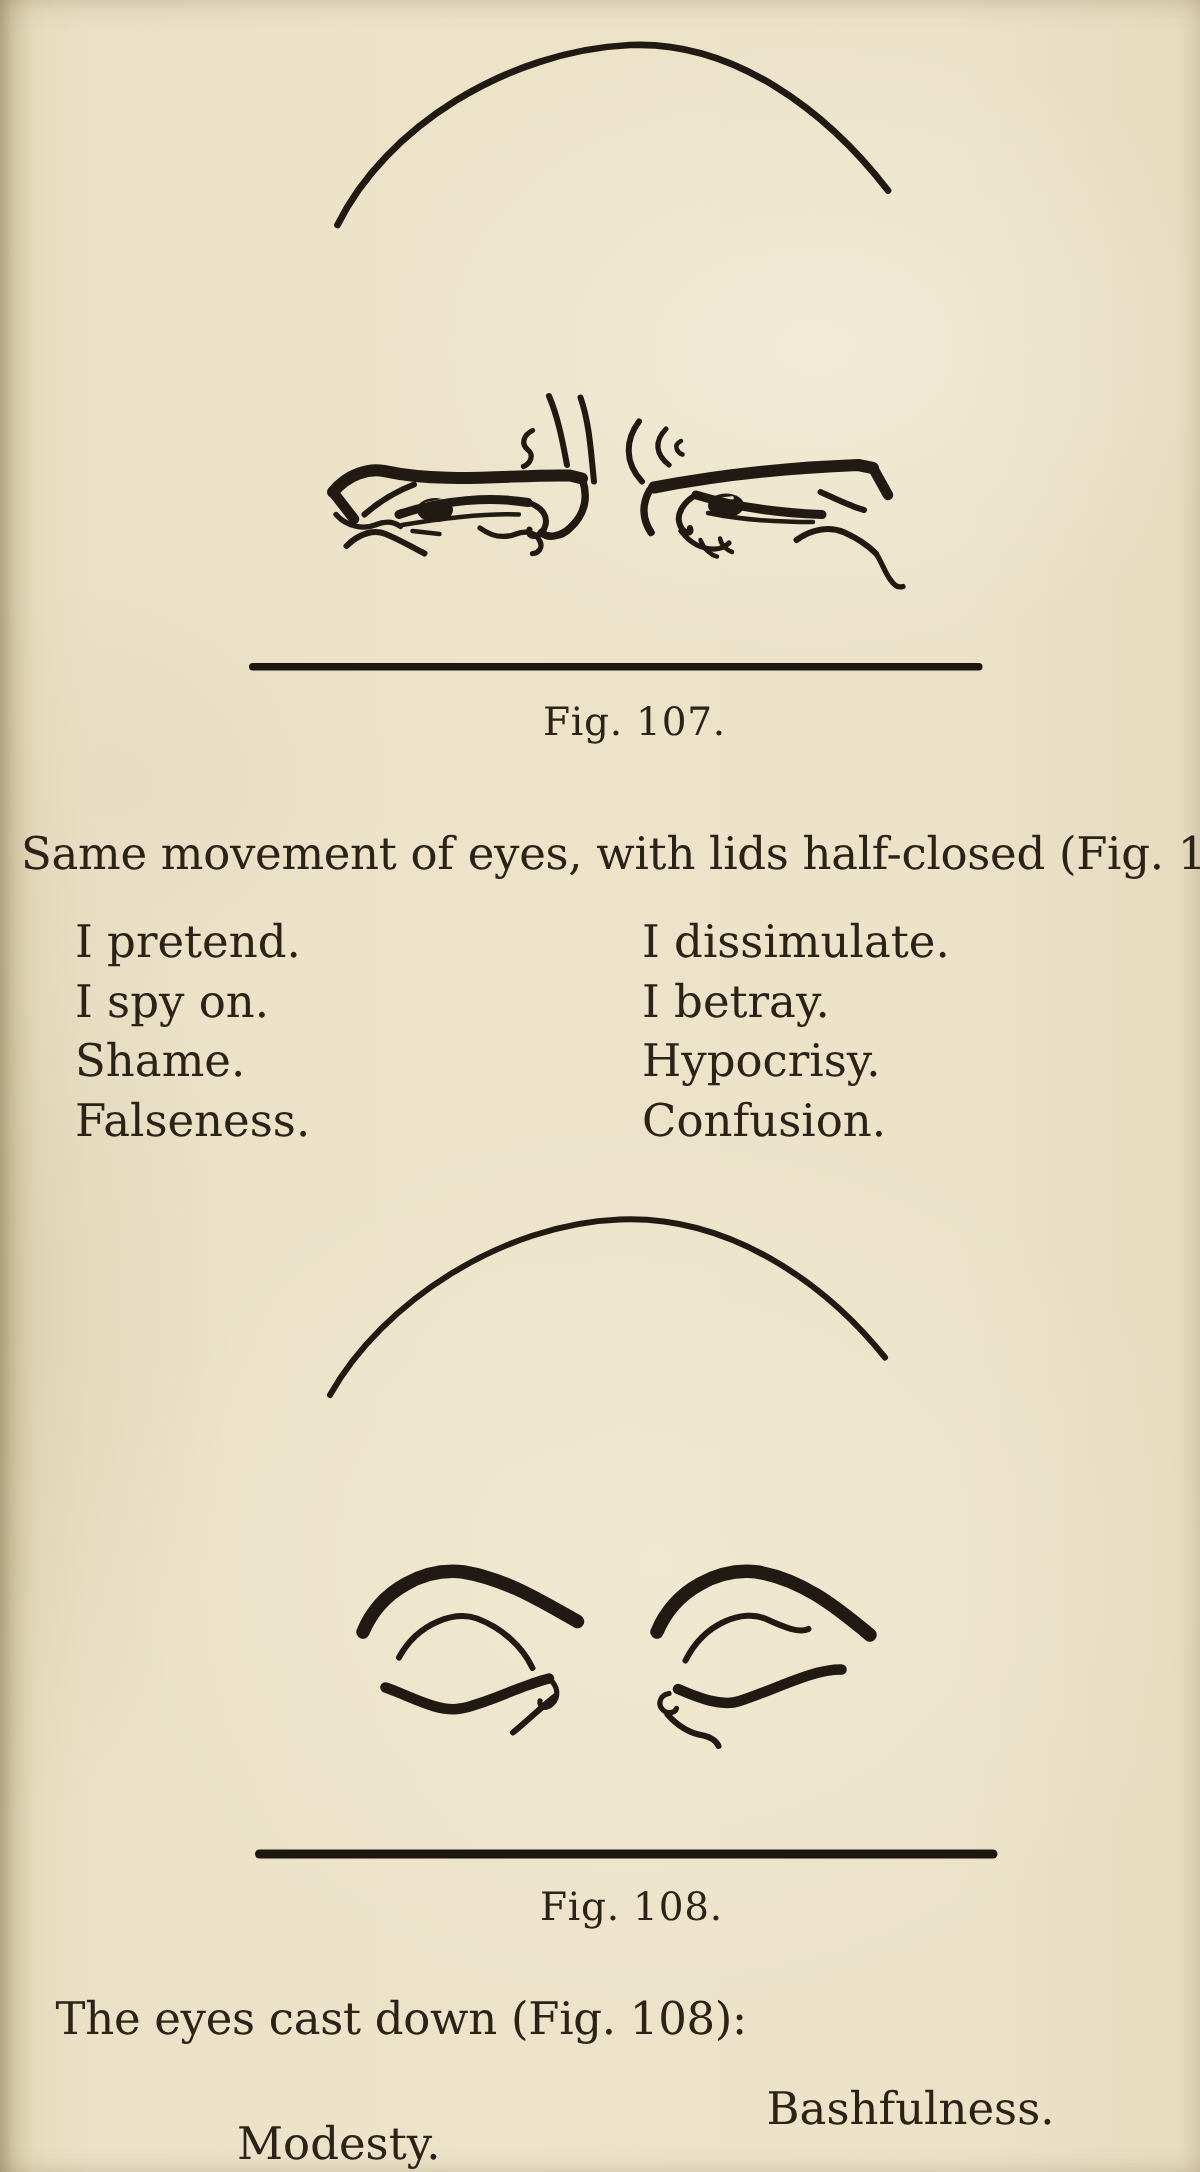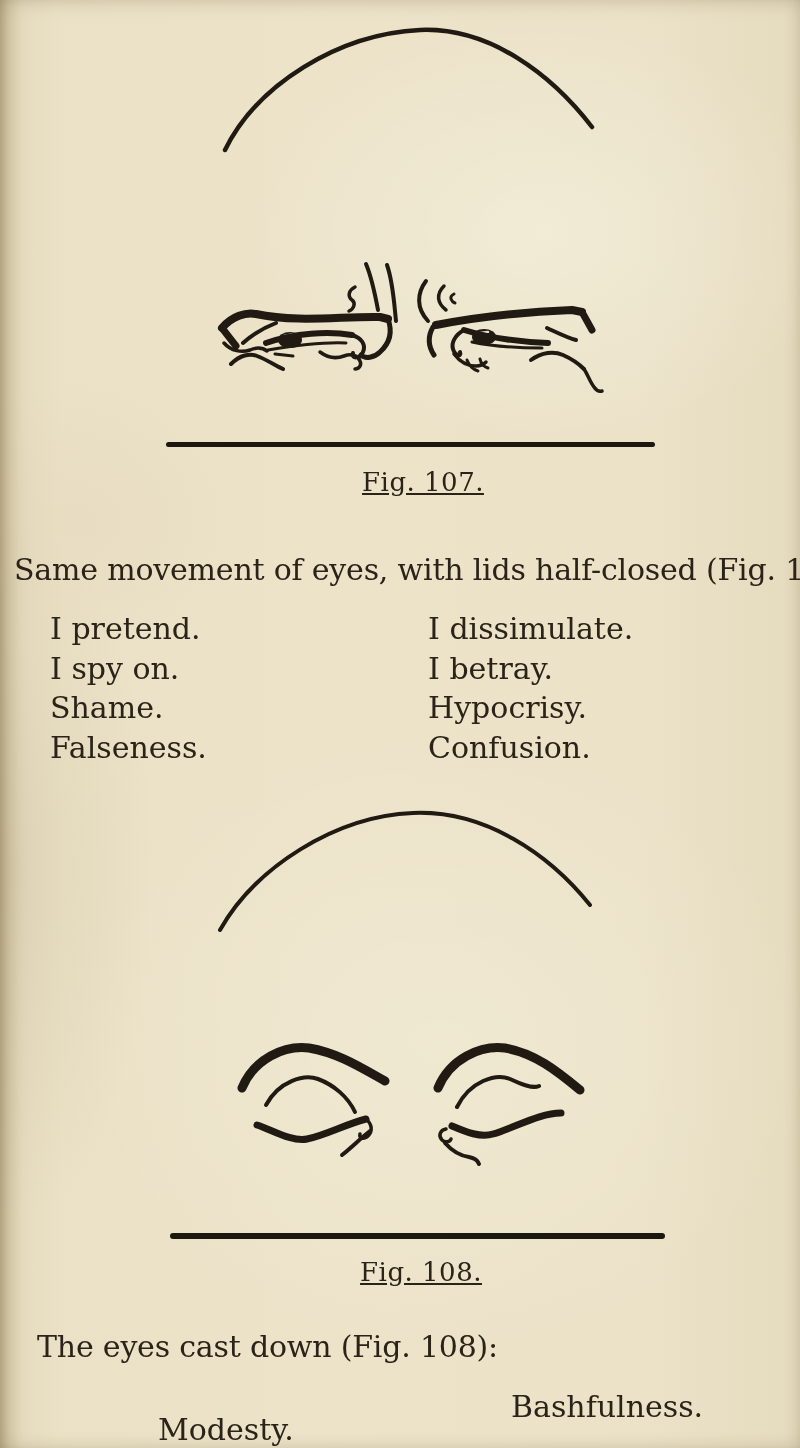--- a/index.html
+++ b/index.html
@@ -18,21 +18,21 @@
   .page::before{
     content:"";position:absolute;inset:0;pointer-events:none;
     background:
       radial-gradient(ellipse 260px 200px at 10% 36%, rgba(190,140,110,.05), transparent 70%),
       radial-gradient(ellipse 420px 300px at 68% 16%, rgba(255,255,245,.30), transparent 72%),
       radial-gradient(ellipse 520px 420px at 55% 72%, rgba(255,255,240,.20), transparent 75%),
       radial-gradient(ellipse 200px 500px at 2% 60%, rgba(120,95,55,.08), transparent 70%);
   }
   .abs{position:absolute;}
   .heading{font-size:30px;line-height:1;letter-spacing:-.2px;white-space:nowrap;}
-  .cap{font-size:26px;line-height:1;width:200px;text-align:center;white-space:nowrap;letter-spacing:.5px;text-decoration:underline;}
+  .cap{font-size:26px;line-height:1;width:200px;text-align:center;white-space:nowrap;letter-spacing:.5px;}
   .col{font-size:30px;line-height:39.5px;white-space:nowrap;}
   .label{font-size:30px;line-height:1;white-space:nowrap;}
   .rule{background:#1c1710;border-radius:3px;}
   
   .s{stroke:#201a12;fill:none;stroke-linecap:round;stroke-linejoin:round;}.w3{stroke-width:3}.w35{stroke-width:3.5}.w4{stroke-width:4}
   .w45{stroke-width:4.5}.w5{stroke-width:5}.w6{stroke-width:6}.w7{stroke-width:7}
   .w8{stroke-width:8}.w9{stroke-width:9}
   .ink{fill:#201a12;stroke:none;}
   .hl{stroke:#eae1c6;stroke-width:2.5;fill:none;stroke-linecap:round;}
 </style>

